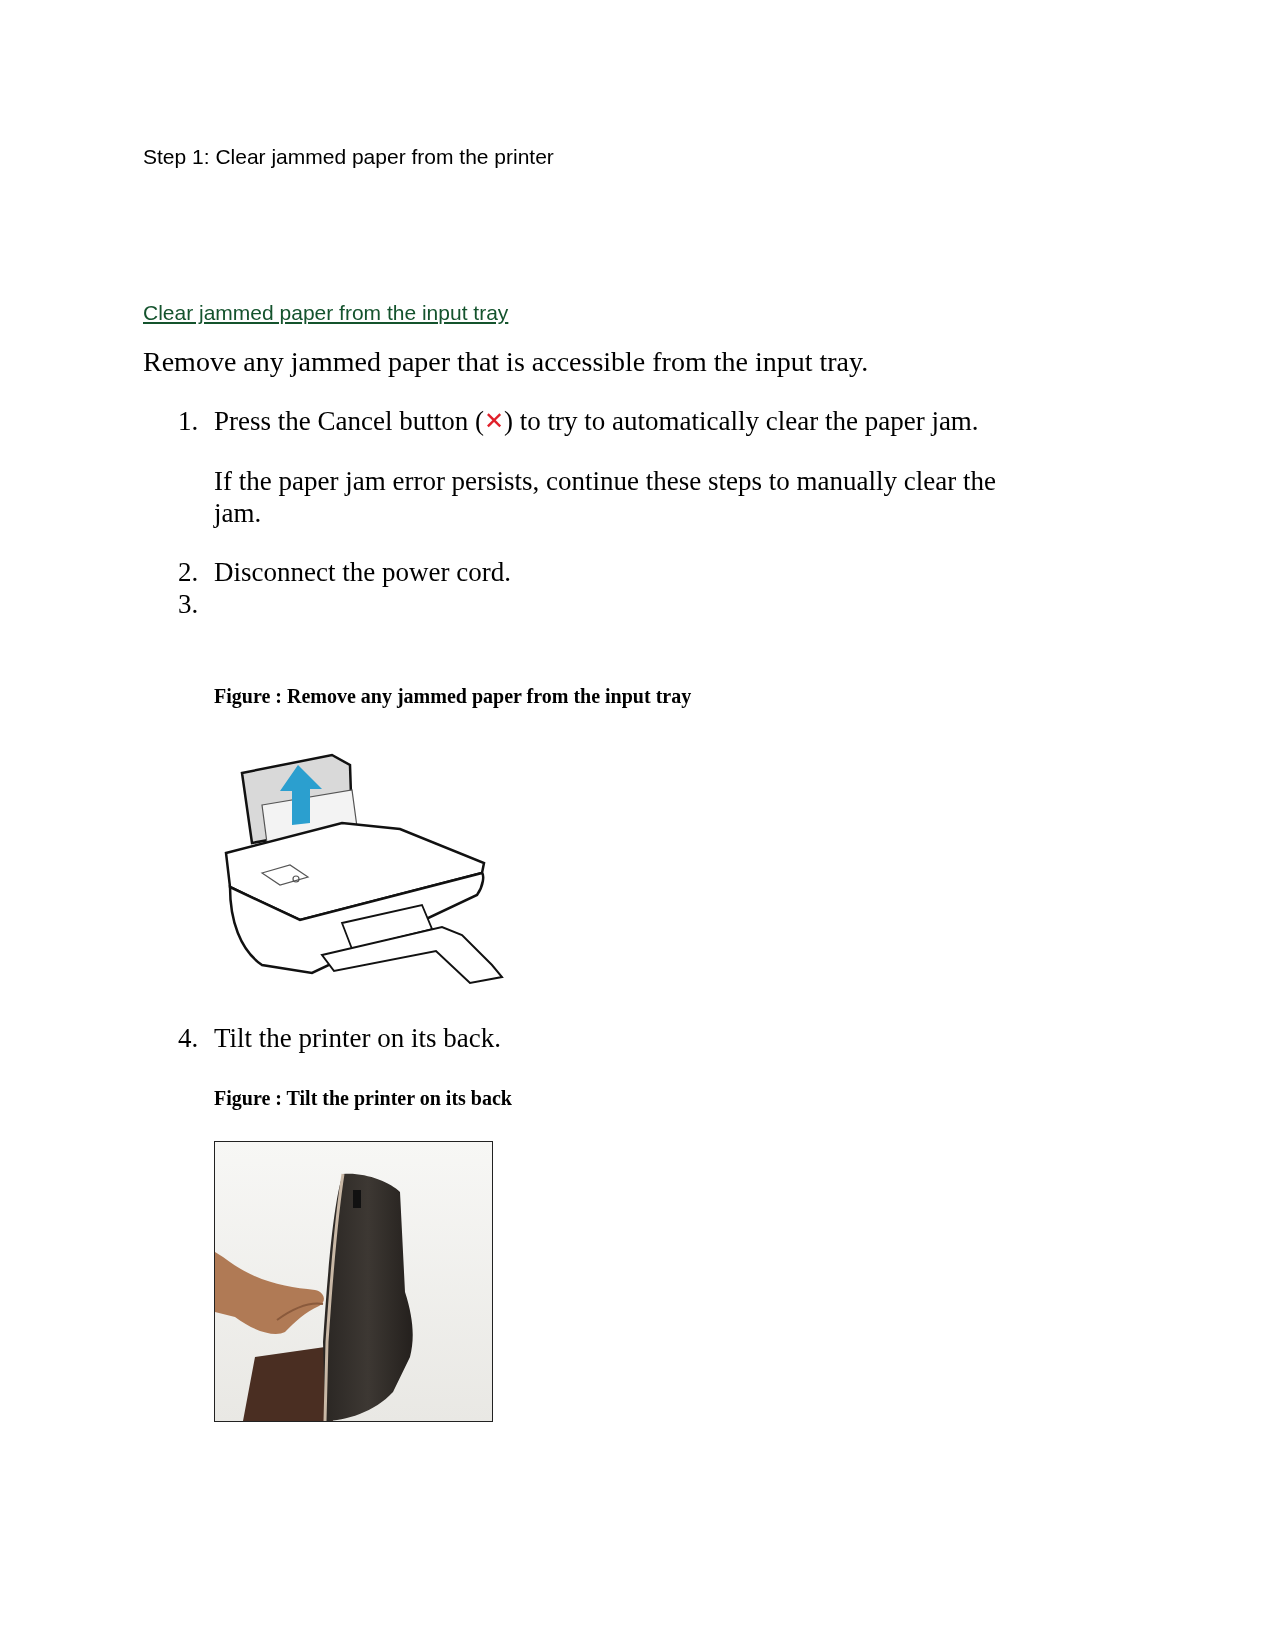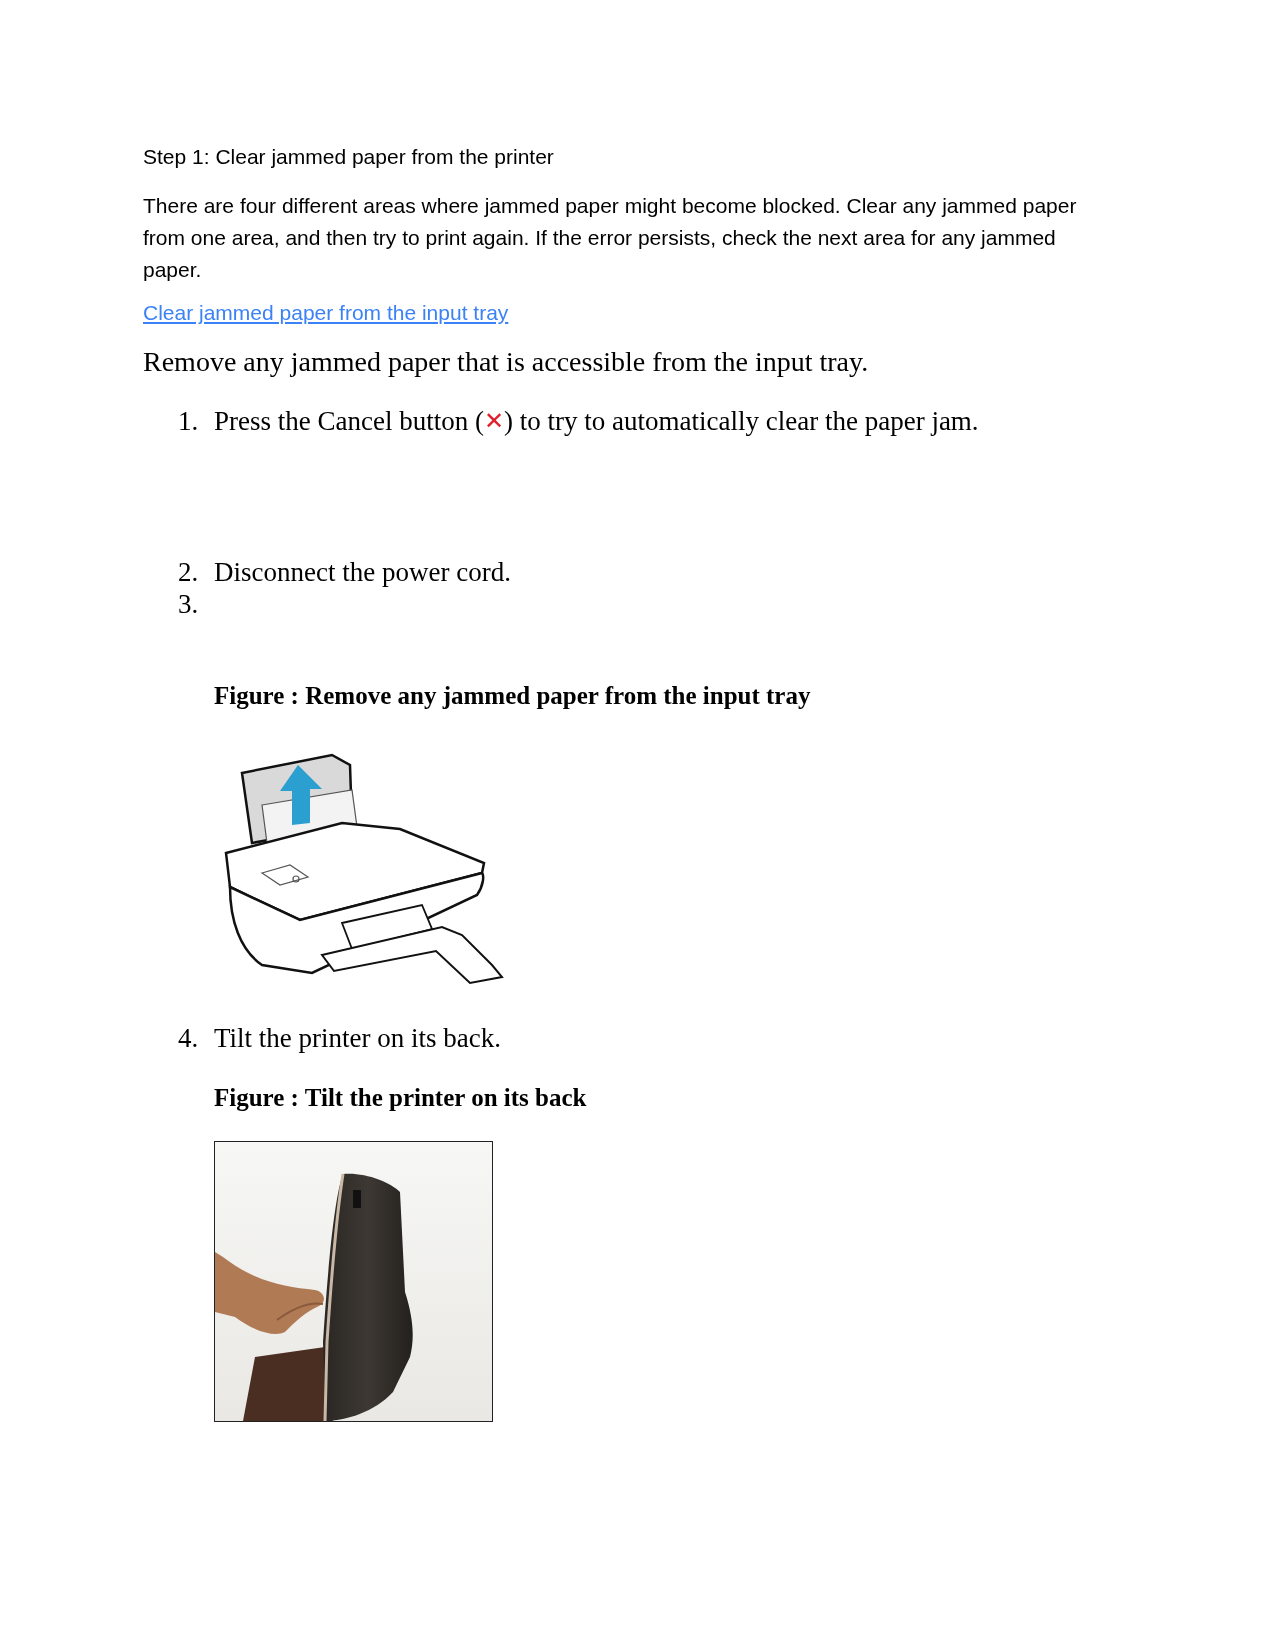--- a/index.html
+++ b/index.html
@@ -4,52 +4,52 @@
 <style>
   html, body { margin: 0; padding: 0; background: #ffffff; }
   body { width: 1275px; height: 1651px; position: relative; overflow: hidden; color: #000; }
   .page { position: absolute; left: 0; top: 0; width: 1275px; height: 1651px; }
 
   .sans { font-family: "Liberation Sans", "DejaVu Sans", sans-serif; }
   .serif { font-family: "Liberation Serif", "DejaVu Serif", serif; }
 
   .step-title { position: absolute; left: 143px; top: 143px; font-size: 21px; line-height: 28px; }
   .intro { position: absolute; left: 143px; top: 190px; width: 940px; font-size: 21px; line-height: 32px; }
-  .link { position: absolute; left: 143px; top: 299px; font-size: 21px; line-height: 28px; color: #3b82f6; text-decoration: underline; cursor: pointer; }
+  .link { position: absolute; left: 143px; top: 299px; font-size: 21px; line-height: 28px; color: #14532d; text-decoration: underline; cursor: pointer; }
 
   .lead { position: absolute; left: 143px; top: 344px; font-size: 28px; line-height: 36px; }
 
   .li { position: absolute; font-size: 27px; line-height: 32px; }
   .num { position: absolute; left: 178px; font-size: 27px; line-height: 32px; }
   .item-text { left: 214px; width: 830px; }
 
   .x-icon { display: inline-block; color: #e0202a; font-family: "DejaVu Sans", sans-serif; font-weight: bold; font-size: 24px; vertical-align: 1px; }
 
-  .fig-caption { position: absolute; left: 214px; font-size: 25px; line-height: 32px; font-weight: bold; }
+  .fig-caption { position: absolute; left: 214px; font-size: 20px; line-height: 32px; font-weight: bold; }
 
   .fig1 { position: absolute; left: 222px; top: 745px; width: 290px; height: 240px; }
   .fig2 { position: absolute; left: 214px; top: 1141px; width: 277px; height: 279px; border: 1.5px solid #222; overflow: hidden; background: #f4f4f2; }
 </style>
 </head>
 <body>
 
 <div class="page">
 
   <div class="step-title sans">Step 1: Clear jammed paper from the printer</div>
 
-  <div class="intro sans">There are four different areas where jammed paper might become blocked. Clear any jammed paper from one area, and then try to print again. If the error persists, check the next area for any jammed paper.</div>
 
   <a class="link sans">Clear jammed paper from the input tray</a>
 
   <div class="lead serif">Remove any jammed paper that is accessible from the input tray.</div>
 
   <div class="num serif" style="top:405px;">1.</div>
   <div class="li item-text serif" style="top:405px;">
     <span>Press the Cancel button (</span><span class="x-icon">✕</span><span>) to try to automatically clear the paper jam.</span>
   </div>
+  <div class="li item-text serif" style="top:465px;">If the paper jam error persists, continue these steps to manually clear the jam.</div>
 
   <div class="num serif" style="top:556px;">2.</div>
   <div class="li item-text serif" style="top:556px;">Disconnect the power cord.</div>
 
   <div class="num serif" style="top:588px;">3.</div>
 
   <div class="fig-caption serif" style="top:680px;">Figure : Remove any jammed paper from the input tray</div>
 
   <div class="fig1">
     <svg width="290" height="240" viewBox="0 0 290 240" xmlns="http://www.w3.org/2000/svg">

